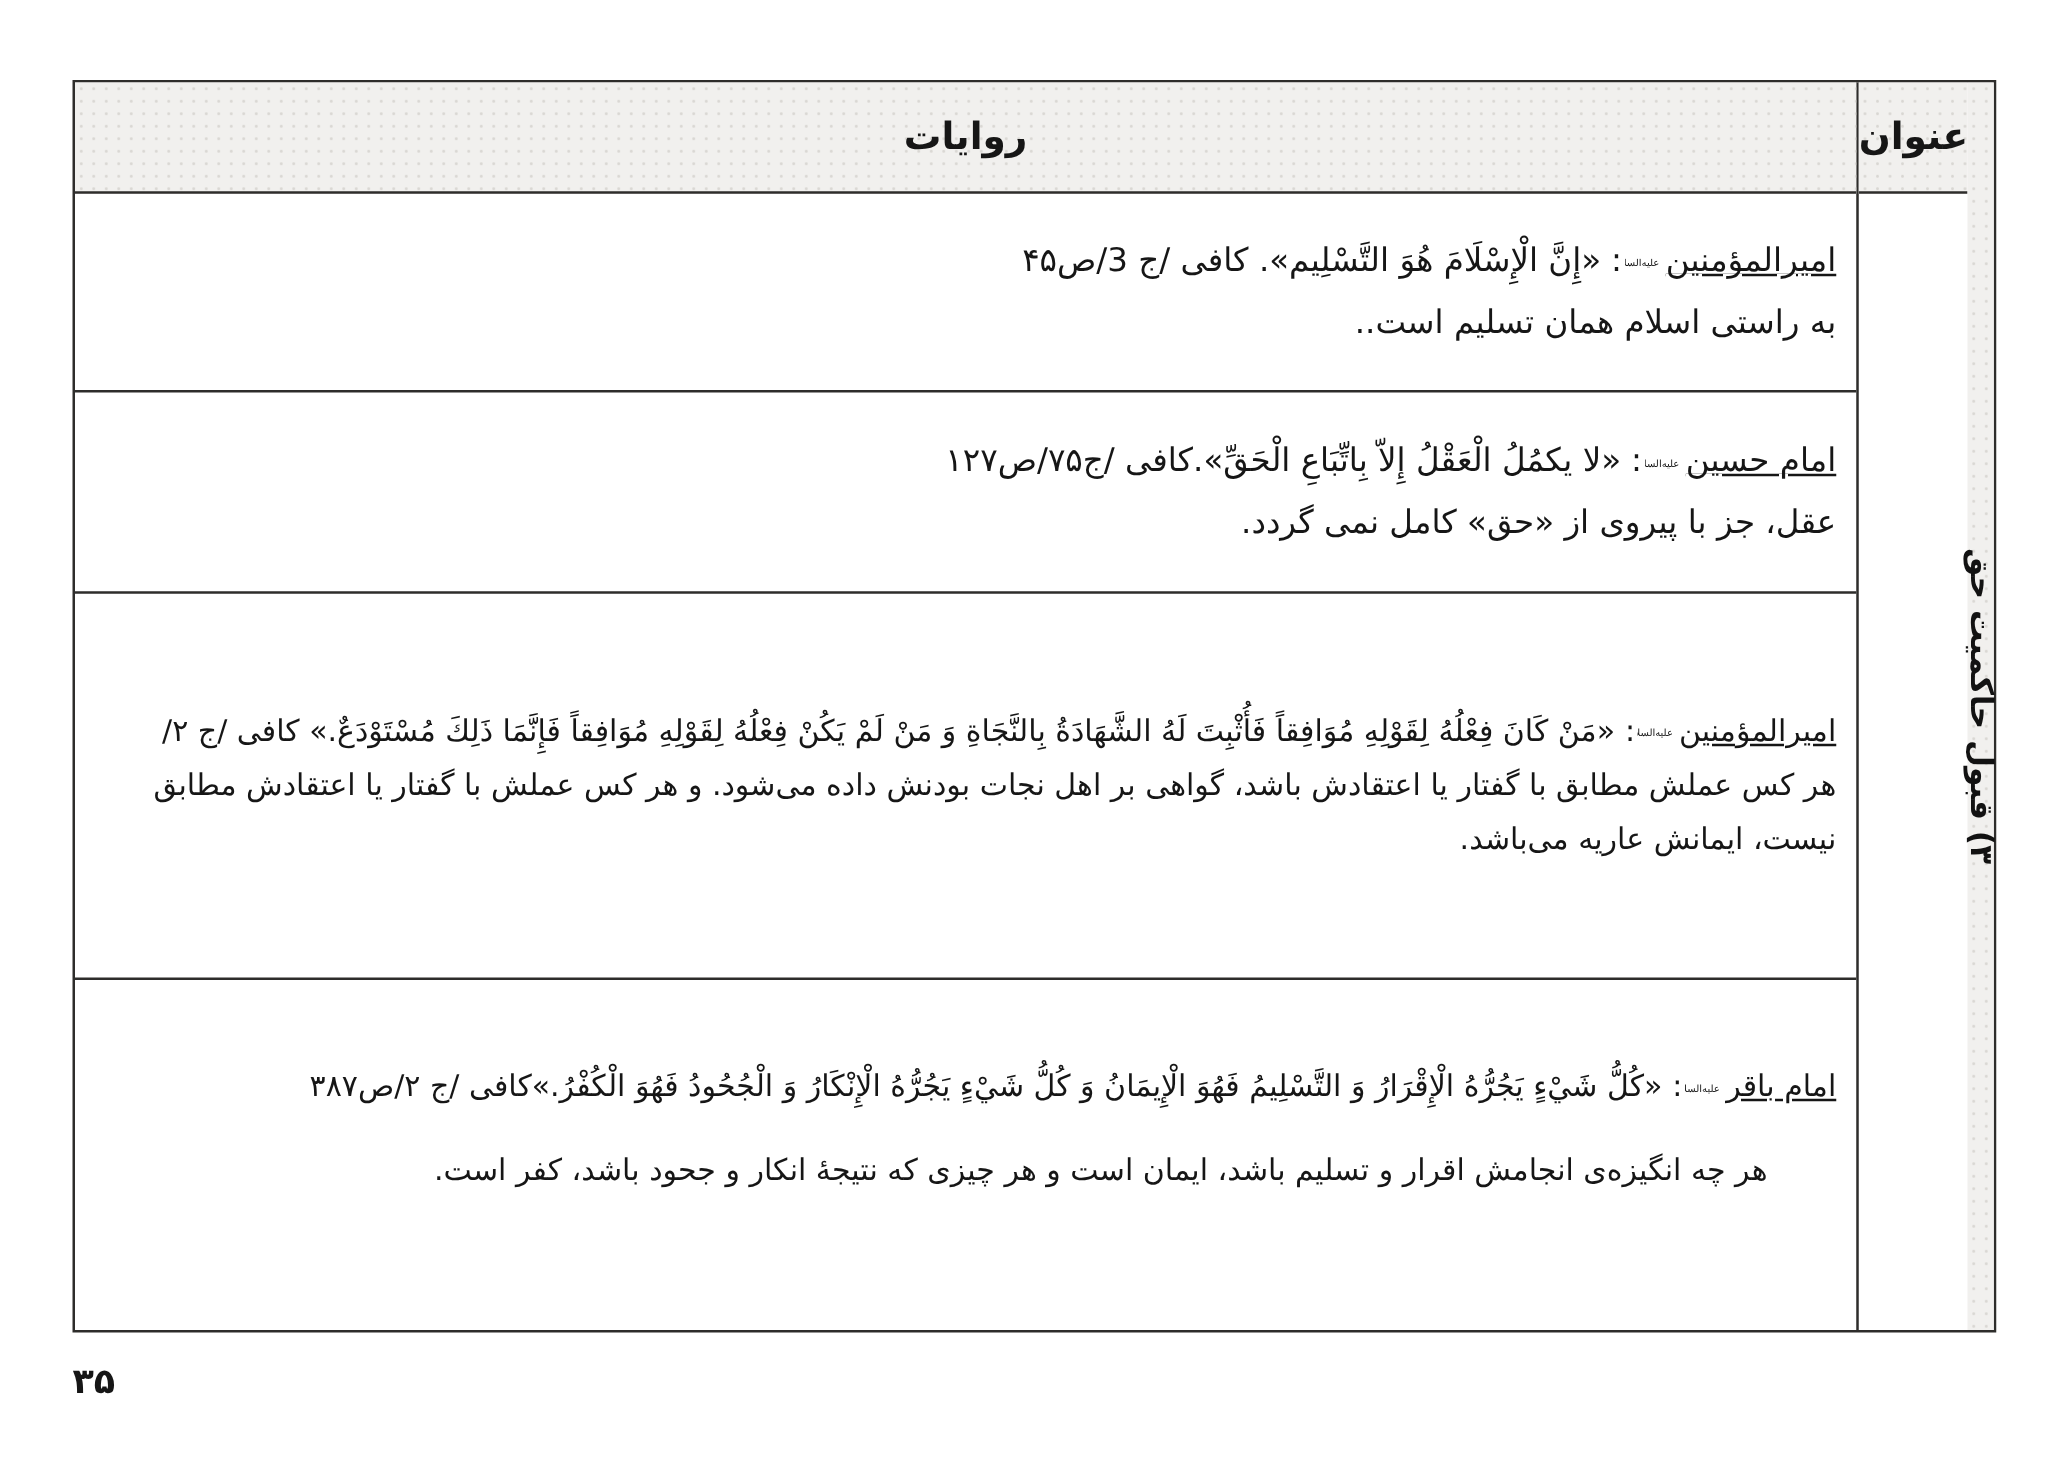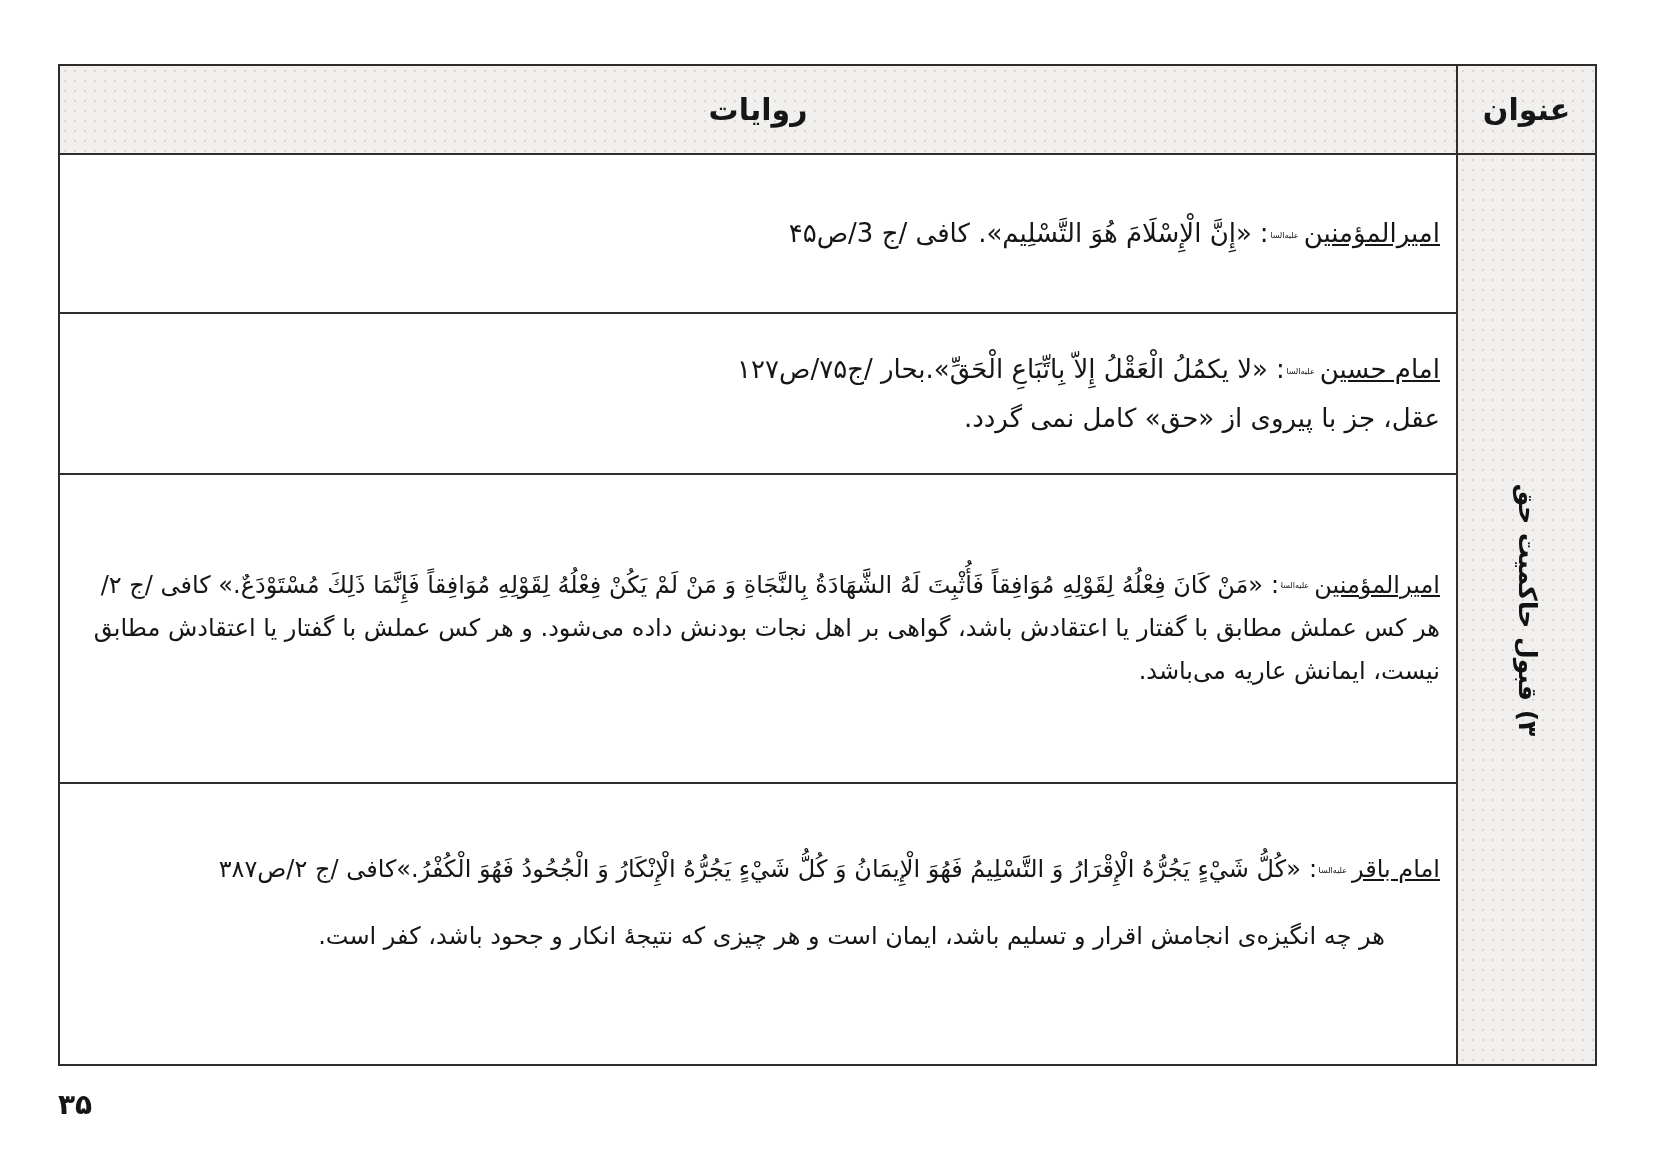--- a/index.html
+++ b/index.html
@@ -31,23 +31,22 @@
 
   .main-col {
     flex: 1;
     min-width: 0;
     display: flex;
     flex-direction: column;
     border-right: 2px solid #2e2d2b;
   }
 
   .title-col {
-    width: 137px;
+    width: 108px;
     display: flex;
-    flex-direction: column;
   }
 
   .dotted {
     background-color: #f1f0ee;
     background-image: radial-gradient(#d9d7d3 1px, rgba(0,0,0,0) 1.2px);
     background-size: 10px 10px;
   }
 
   .header-cell {
     height: 89px;
@@ -133,25 +132,26 @@
   <div class="main-col">
 
     <div class="header-cell dotted">
       <span>روایات</span>
     </div>
 
     <div class="row row-1">
       <p class="line">
         <span class="speaker">امیرالمؤمنین</span><span class="honorific">علیه‌السلام</span><span class="colon">:</span><span>«إِنَّ الْإِسْلَامَ هُوَ التَّسْلِيم». كافى /ج 3/ص۴۵</span>
       </p>
+      <p class="line">به راستی اسلام همان تسلیم است..</p>
     </div>
 
     <div class="row row-2">
       <p class="line">
-        <span class="speaker">امام حسین</span><span class="honorific">علیه‌السلام</span><span class="colon">:</span><span>«لا يكمُلُ الْعَقْلُ إِلاّ بِاتِّبَاعِ الْحَقِّ».بحار /ج۷۵/ص۱۲۷</span>
+        <span class="speaker">امام حسین</span><span class="honorific">علیه‌السلام</span><span class="colon">:</span><span>«لا يكمُلُ الْعَقْلُ إِلاّ بِاتِّبَاعِ الْحَقِّ».كافى /ج۷۵/ص۱۲۷</span>
       </p>
       <p class="line">عقل، جز با پیروی از «حق» کامل نمی گردد.</p>
     </div>
 
     <div class="row row-3">
       <p class="line">
         <span class="speaker">امیرالمؤمنین</span><span class="honorific">علیه‌السلام</span><span class="colon">:</span><span>«مَنْ كَانَ فِعْلُهُ لِقَوْلِهِ مُوَافِقاً فَأُثْبِتَ لَهُ الشَّهَادَةُ بِالنَّجَاةِ وَ مَنْ لَمْ يَكُنْ فِعْلُهُ لِقَوْلِهِ مُوَافِقاً فَإِنَّمَا ذَلِكَ مُسْتَوْدَعٌ.» كافى /ج ۲/</span>
       </p>
       <p class="line">هر کس عملش مطابق با گفتار یا اعتقادش باشد، گواهی بر اهل نجات بودنش داده می‌شود. و هر کس عملش با گفتار یا اعتقادش مطابق نیست، ایمانش عاریه می‌باشد.</p>
     </div>

